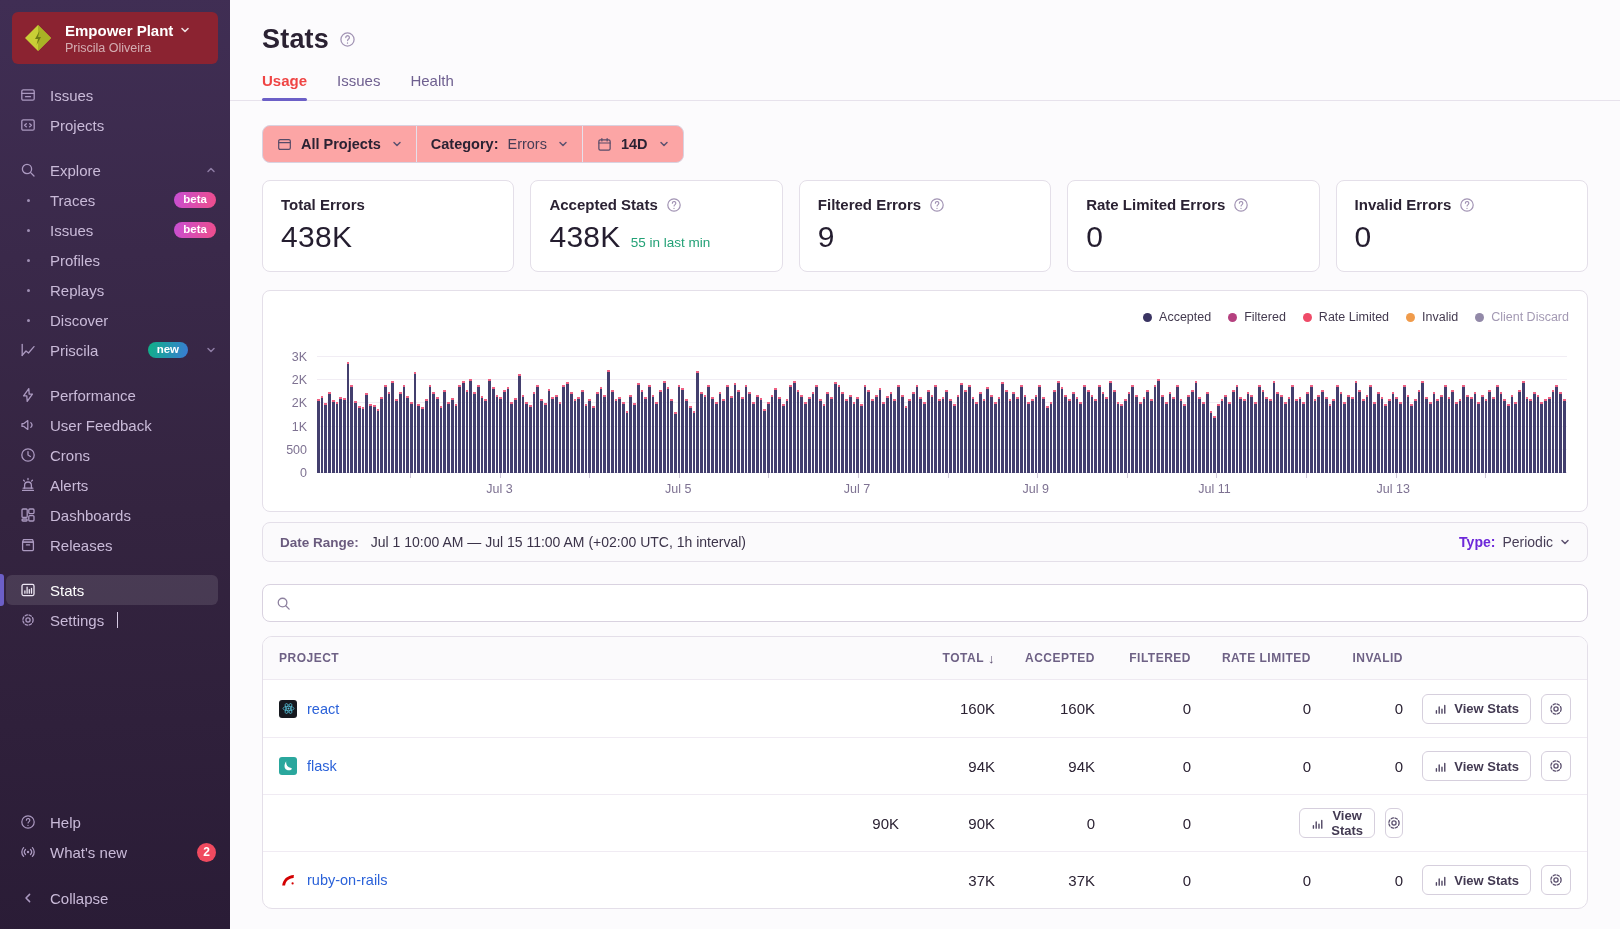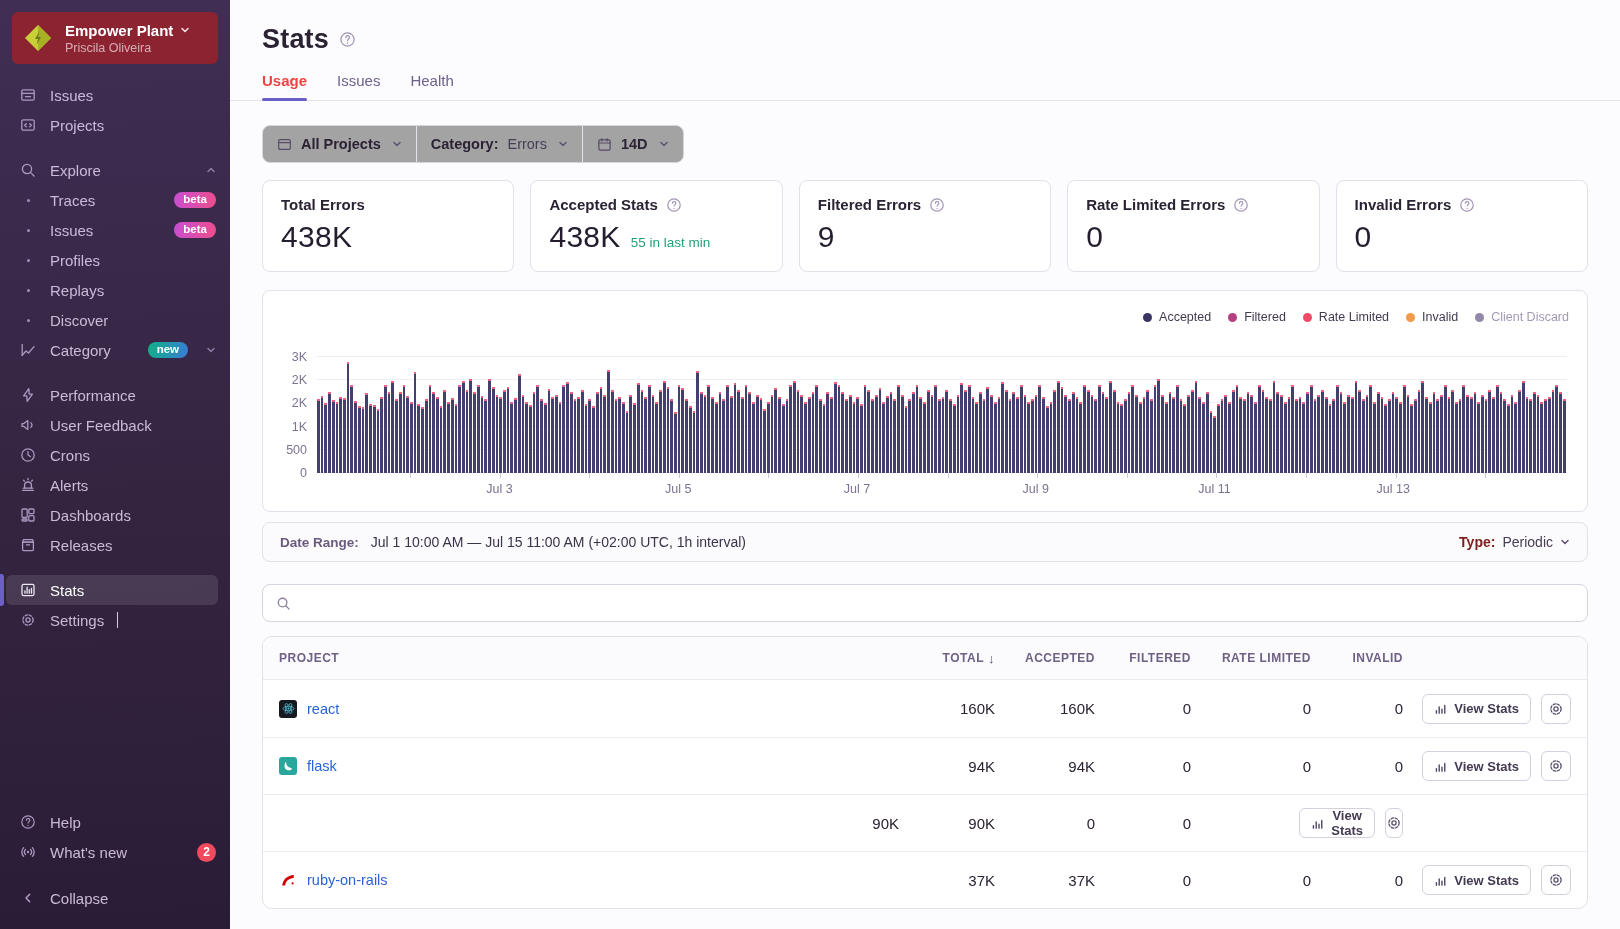--- a/index.html
+++ b/index.html
@@ -51,21 +51,21 @@
   .page-title { font-size:27px; font-weight:700; color:#2b2233; letter-spacing:.2px; }
   .help-icon { color:#a294b4; display:flex; cursor:pointer; }
 
   .tabs { display:flex; gap:30px; padding:0 32px; margin-top:17px; border-bottom:1px solid #e7e2ec; }
   .tab { position:relative; padding-bottom:11px; font-size:15px; color:#6f6090; cursor:pointer; }
   .tab.active { color:#ef4444; font-weight:700; }
   .tab.active::after { content:""; position:absolute; left:0; right:0; bottom:-1px; height:3px;
     background:#6c5fc7; border-radius:2px; }
 
   .filter-bar { margin:24px 32px 0; display:inline-flex; align-items:stretch; border:1px solid #d9d2e0;
-    border-radius:8px; background:#a3a3a3; height:38px; overflow:hidden; }
+    border-radius:8px; background:#fca5a5; height:38px; overflow:hidden; }
   .filter-seg { display:flex; align-items:center; gap:9px; padding:0 14px; font-size:14.5px; color:#2b2233; cursor:pointer; }
   .filter-seg + .filter-seg { border-left:1px solid #e6e0eb; }
   .filter-seg .icon { color:#574b68; display:flex; }
   .filter-bold { font-weight:700; }
   .filter-val { color:#473d56; }
   .filter-seg .chev { color:#5d5270; display:flex; margin-left:2px; }
 
   .cards { margin:17px 32px 0; display:grid; grid-template-columns:repeat(5,1fr); gap:16px; }
   .card { background:#fff; border:1px solid #e4dfe9; border-radius:8px; padding:15px 18px; height:92px; }
   .card-label { font-size:15px; font-weight:700; color:#2b2233; display:flex; gap:8px; align-items:center; }
@@ -88,21 +88,21 @@
   .bar { flex:1 1 0; min-width:0; background:#433f6e; display:flex; flex-direction:column; }
   .bar-cap { height:2px; background:#ee6183; flex:0 0 auto; }
   .xtick { position:absolute; top:100%; width:1px; height:5px; background:#cfc8d8; }
   .xlabel { position:absolute; top:calc(100% + 9px); transform:translateX(-50%); font-size:12.5px; color:#7e7292; white-space:nowrap; }
 
   .range-bar { margin:10px 32px 0; height:40px; border:1px solid #e4dfe9; background:#fbfafc; border-radius:8px;
     display:flex; align-items:center; padding:0 17px; font-size:14px; }
   .range-label { color:#6a5b7e; font-weight:700; font-size:13.5px; }
   .range-value { color:#3b3349; margin-left:12px; }
   .range-right { margin-left:auto; display:flex; align-items:center; gap:7px; cursor:pointer; }
-  .type-label { font-weight:700; color:#7f1d1d; }
+  .type-label { font-weight:700; color:#6d28d9; }
   .type-value { color:#473d56; }
   .range-right .chev { color:#5d5270; display:flex; }
 
   .search { margin:22px 32px 0; height:38px; border:1px solid #d9d2e0; border-radius:8px; background:#fff;
     display:flex; align-items:center; gap:10px; padding:0 13px; }
   .search .icon { color:#8d819f; display:flex; }
   .search input { border:none; outline:none; flex:1; font-size:14.5px; color:#2b2233; background:transparent;
     font-family:"Liberation Sans", sans-serif; }
   .search input::placeholder { color:#978ca6; }
 
@@ -223,21 +223,21 @@
             </span>
             <span class="nav-label">Discover</span>
           </div>
           <div class="nav-item">
             <span class="icon">
               <svg width="16" height="16" viewBox="0 0 16 16" fill="none" stroke="currentColor" stroke-width="1.3" stroke-linecap="round" stroke-linejoin="round">
                 <path d="M2.2 2.4v11.2"></path>
                 <path d="M2.2 13.2 6 9l2.5 2L14 4.6"></path>
               </svg>
             </span>
-            <span class="nav-label">Category</span>
+            <span class="nav-label">Priscila</span>
             <span class="badge new">new</span>
             <span class="nav-chevron">
               <svg width="10" height="10" viewBox="0 0 10 10" fill="none" stroke="currentColor" stroke-width="1.5" stroke-linecap="round" stroke-linejoin="round">
                 <path d="M2 3.5 5 6.5 8 3.5"></path>
               </svg>
             </span>
           </div>
         </div>
         <div class="nav-section">
           <div class="nav-item">

